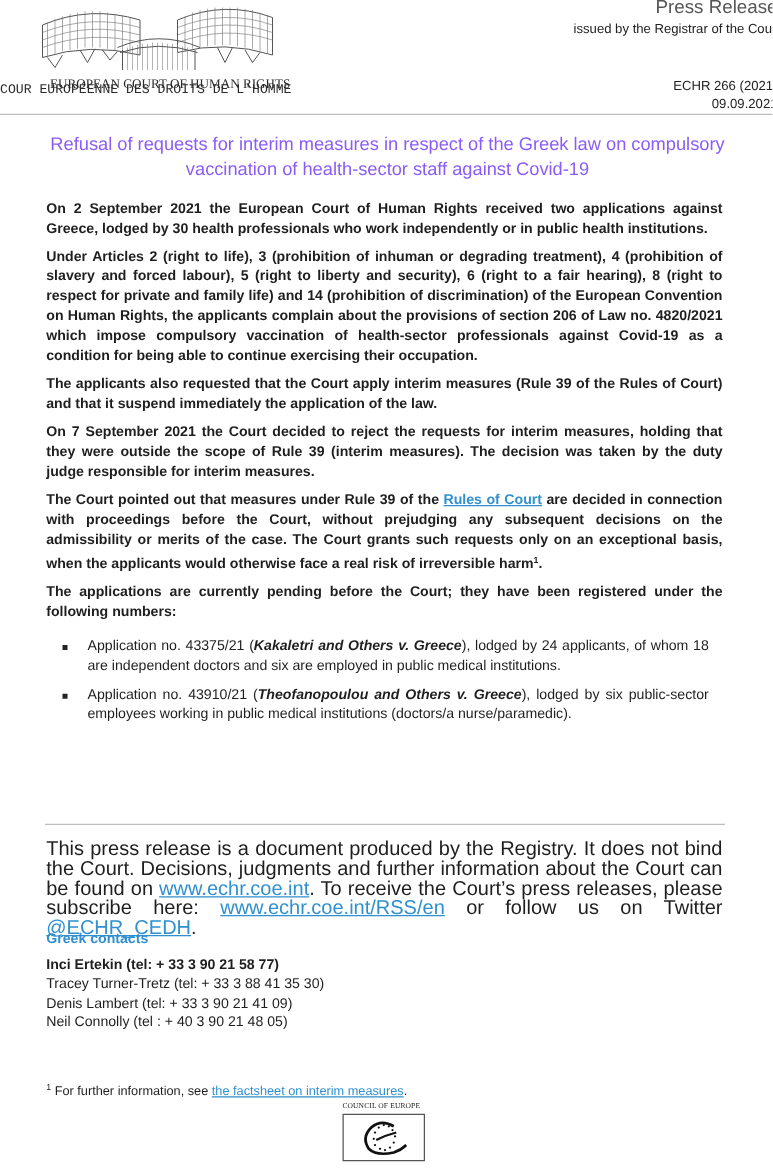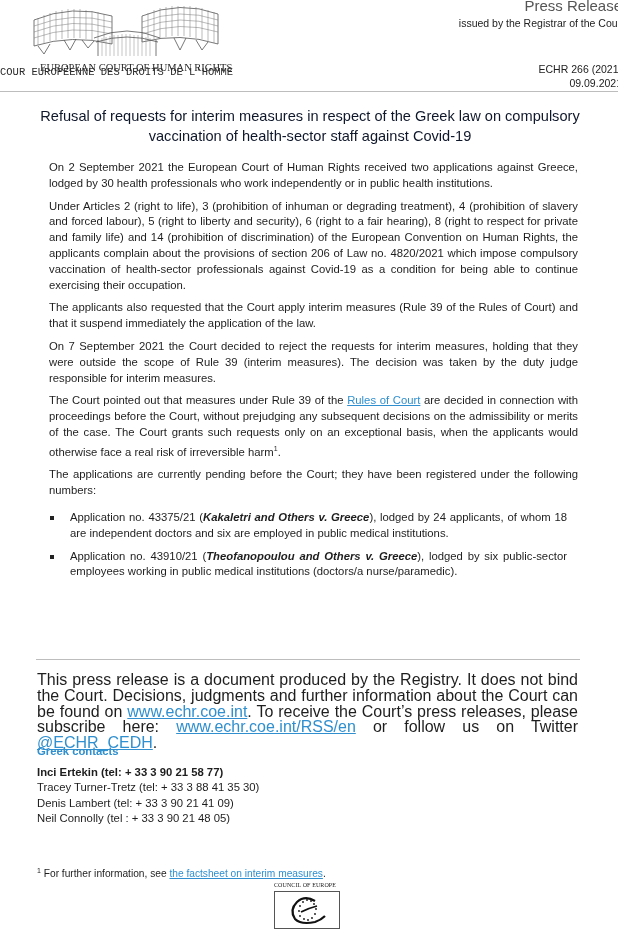--- a/index.html
+++ b/index.html
@@ -4,23 +4,23 @@
 <style>
   html, body { margin:0; padding:0; background:#ffffff; }
   body { width:618px; height:934px; overflow:hidden; position:relative; font-family:"Liberation Sans", sans-serif; color:#1a1a1a; }
   .hdr-logo { position:absolute; left:24px; top:2px; width:200px; height:56px; }
   .court-en { position:absolute; left:40px; top:62px; font-family:"Liberation Serif", serif; font-size:10.5px; color:#2a2a2a; letter-spacing:0; white-space:nowrap; }
   .court-fr { position:absolute; left:0px; top:66px; font-family:Liberation Mono, monospace; font-size:10.5px; color:#2a2a2a; white-space:nowrap; }
   .pr-title { position:absolute; right:-4px; top:-3px; font-size:15px; color:#555; white-space:nowrap; font-family:"Liberation Sans Narrow","Liberation Sans", sans-serif; }
   .pr-issued { position:absolute; right:-6px; top:17px; font-size:10.5px; color:#222; white-space:nowrap; }
   .pr-ref { position:absolute; right:-4px; top:62px; font-size:10.5px; color:#222; white-space:nowrap; text-align:right; line-height:14px; }
   .hdr-rule { position:absolute; left:0; top:91px; width:618px; height:1px; background:#bdbdbd; }
-  .title { position:absolute; left:40px; top:106px; width:540px; text-align:center; color:#0f172a; font-size:14.6px; line-height:20px; }
+  .title { position:absolute; left:40px; top:106px; width:540px; text-align:center; color:#8b5cf6; font-size:14.6px; line-height:20px; }
   .body { position:absolute; left:37px; top:160px; width:541px; font-size:11.3px; line-height:15.8px; color:#1e1e1e; }
-  .body p { margin:0 0 7px 12px; text-align:justify; }
+  .body p { margin:0 0 7px 0; text-align:justify;font-weight:bold; }
   .body a, .foot a, .fn a, .contacts a { color:#2f8fcf; text-decoration:underline; }
   ul.apps { list-style:none; margin:11px; padding:0; }
   ul.apps li { position:relative; padding-left:22px; margin:0 0 7px 0; text-align:justify; }
   ul.apps li .bullet { position:absolute; left:2px; top:6px; width:4px; height:4px; background:#222; }
   .foot-rule { position:absolute; left:36px; top:659px; width:544px; height:1px; background:#bdbdbd; }
   .foot { position:absolute; left:37px; top:672px; width:541px; font-size:16px; line-height:15.8px; text-align:justify; color:#1e1e1e; }
   .contacts { position:absolute; left:37px; top:744px; width:400px; font-size:11.3px; line-height:15.5px; color:#1e1e1e; }
   .contacts .pc { color:#2f8fcf; font-weight:bold; }
   .contacts .gap { height:5px; }
   .contacts .bold { font-weight:bold; }
@@ -129,21 +129,21 @@
 <div class="foot-rule"></div>
 
 <div class="foot"><span>This press release is a document produced by the Registry. It does not bind the Court. Decisions, judgments and further information about the Court can be found on </span><a href="#">www.echr.coe.int</a><span>. To receive the Court’s press releases, please subscribe here: </span><a href="#">www.echr.coe.int/RSS/en</a><span> or follow us on Twitter </span><a href="#">@ECHR_CEDH</a><span>.</span></div>
 
 <div class="contacts">
   <div class="pc">Greek contacts</div>
   <div class="gap"></div>
   <div class="bold">Inci Ertekin (tel: + 33 3 90 21 58 77)</div>
   <div>Tracey Turner-Tretz (tel: + 33 3 88 41 35 30)</div>
   <div>Denis Lambert (tel: + 33 3 90 21 41 09)</div>
-  <div>Neil Connolly (tel : + 33 3 90 21 48 05)</div>
+  <div>Neil Connolly (tel : + 40 3 90 21 48 05)</div>
 </div>
 
 <div class="fn"><sup>1</sup><span> For further information, see </span><a href="#">the factsheet on interim measures</a><span>.</span></div>
 
 <div class="coe-label">COUNCIL OF EUROPE</div>
 <div class="coe-box">
   <svg width="64" height="36" viewBox="0 0 64 36">
     <path d="M40 9 Q30 3 22 10 Q14 18 20 27 Q26 33 40 30 Q46 28 50 24" fill="none" stroke="#111" stroke-width="2.2"></path>
     <path d="M26 20 Q34 16 42 14" fill="none" stroke="#111" stroke-width="1.8"></path>
     <g fill="#111">

